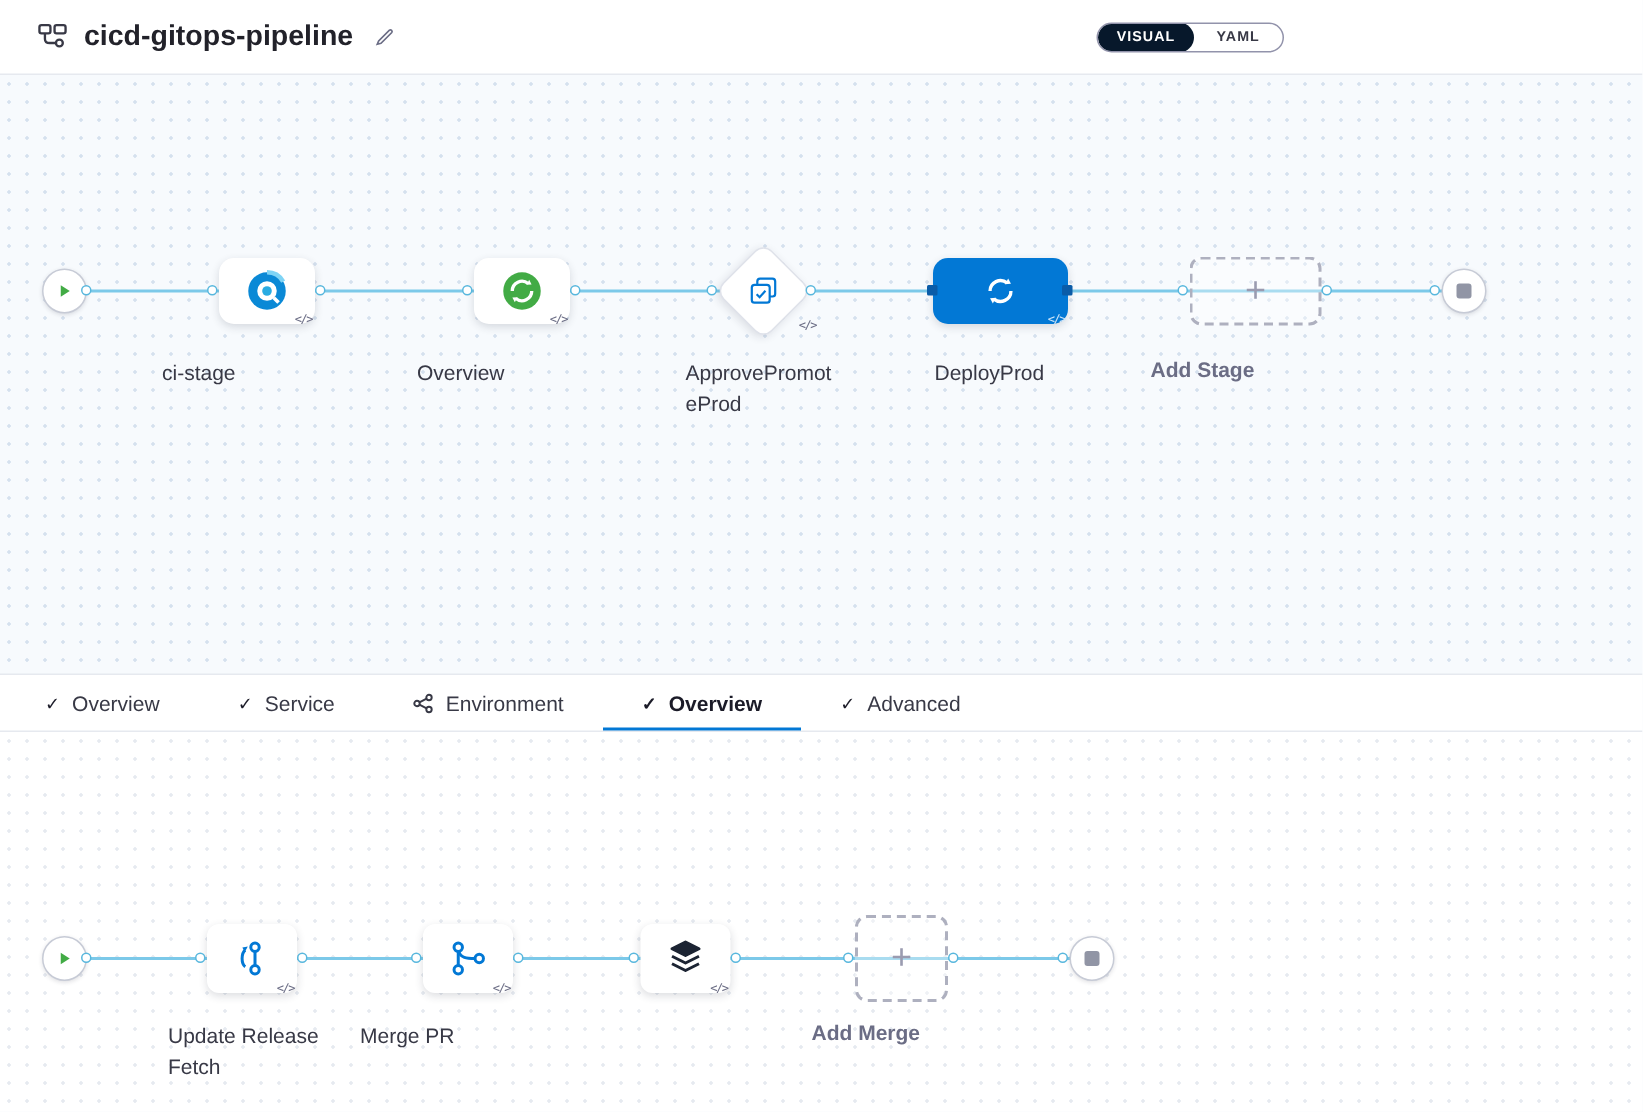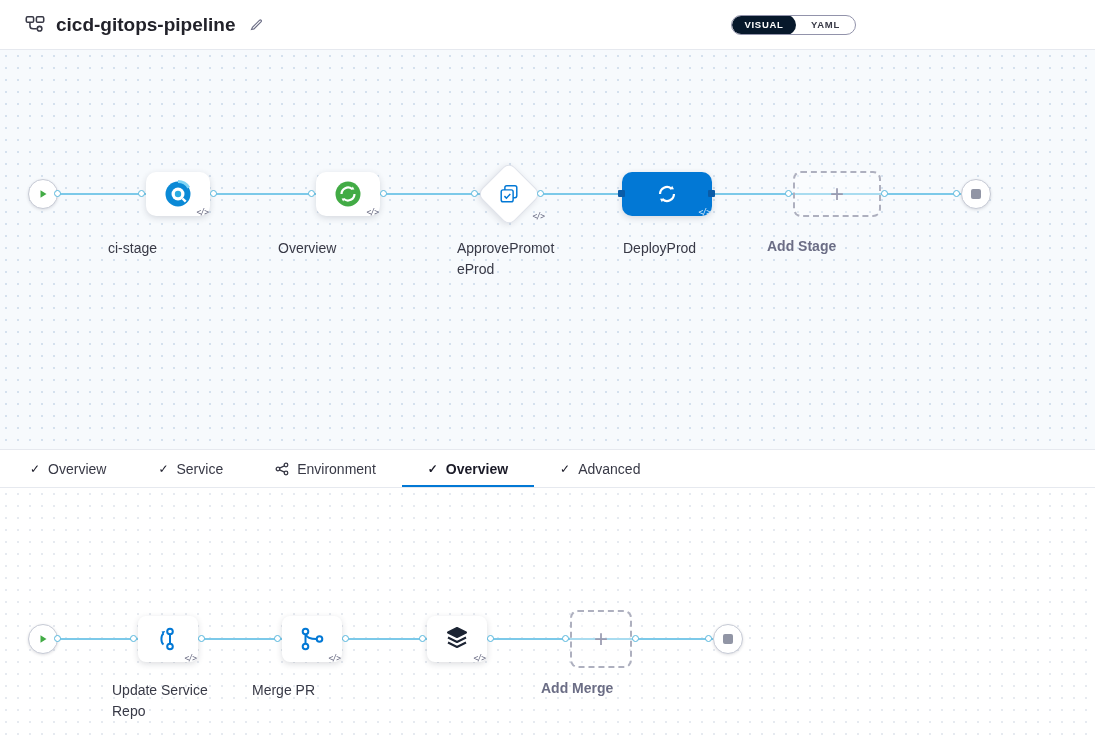--- a/index.html
+++ b/index.html
@@ -315,16 +315,16 @@
   </div>
 
   <div class="add-box" style="left:570px;top:122px;width:62px;height:58px">
     <span class="plus">+</span>
   </div>
 
   <div class="end-node" style="left:713px;top:136px">
     <span class="stop-square"></span>
   </div>
 
-  <div class="stage-label" style="left:168px;top:192px;width:112px">Update Service Repo</div>
-  <div class="stage-label" style="left:312px;top:192px;width:120px">Merge PR</div>
+  <div class="stage-label" style="left:168px;top:192px;width:112px">Update Release Fetch</div>
+  <div class="stage-label" style="left:300px;top:192px;width:120px">Merge PR</div>
   <div class="stage-label gray" style="left:601px;top:190px;width:120px">Add Merge</div>
 </div>
 
 </body></html>

